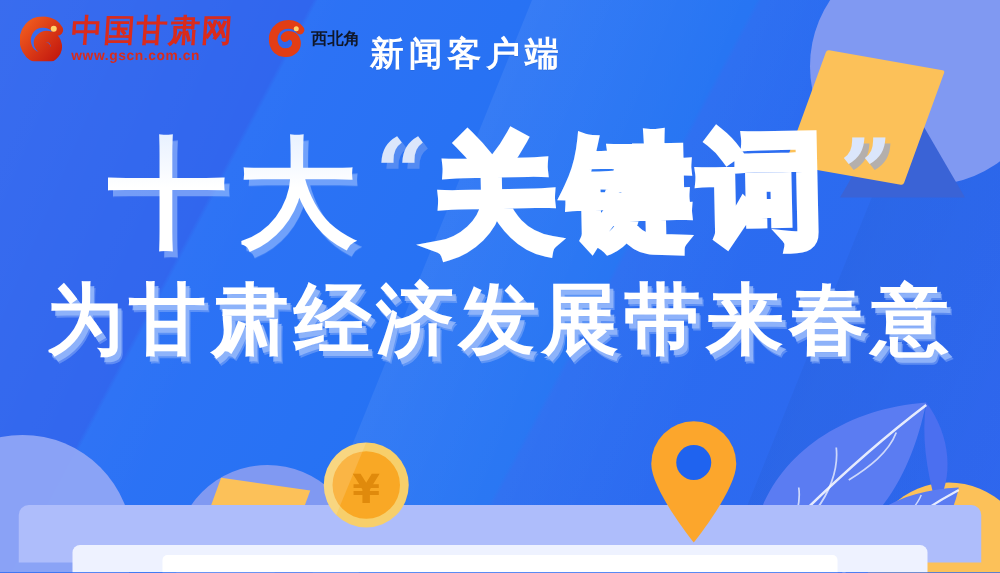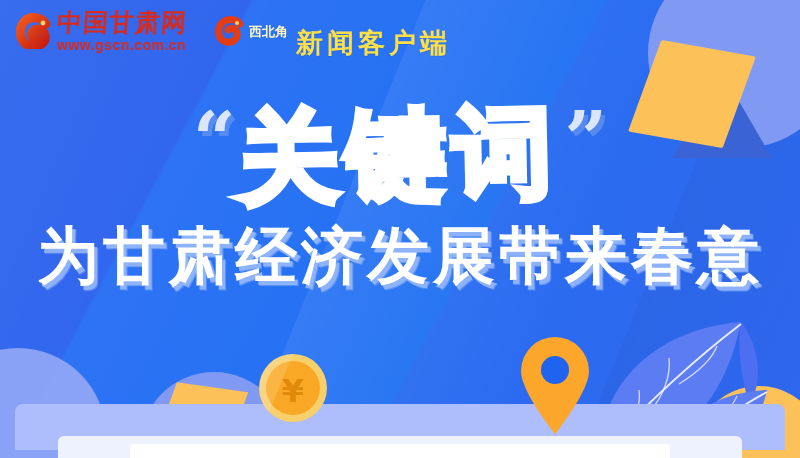--- a/index.html
+++ b/index.html
@@ -36,31 +36,31 @@
   
   .header{position:absolute;left:0;top:0;width:800px;height:62px;display:flex;align-items:center;padding-left:16px;box-sizing:border-box;}
   .logo-mark{width:36px;height:36px;margin-right:5px;flex:0 0 auto;}
   .logo-cn{display:flex;align-items:center;}
   .logo-cn-txt{display:flex;flex-direction:column;line-height:1;}
   .logo-cn-main{
     font-size:25px;font-weight:bold;color:#d92b1c;letter-spacing:1px;
     font-family:"DejaVu Sans","Liberation Sans",sans-serif;
     transform:skewX(-4deg);
   }
-  .logo-cn-url{font-size:14px;color:#d92b1c;letter-spacing:.5px;margin-top:3px;font-weight:bold;}
+  .logo-cn-url{font-size:11px;color:#d92b1c;letter-spacing:.5px;margin-top:3px;font-weight:bold;}
   .logo-gap{width:28px;}
   .logo-nw{display:flex;align-items:center;}
   .nw-mark{width:30px;height:32px;margin-right:4px;flex:0 0 auto;}
   .nw-seal{
-    font-size:13px;color:#fef9c3;font-weight:bold;letter-spacing:0;
+    font-size:13px;color:#0f172a;font-weight:bold;letter-spacing:0;
     font-family:"DejaVu Sans","Liberation Sans",sans-serif;
     margin-right:8px;line-height:1;
   }
   .nw-title{
-    font-size:27px;font-weight:bold;color:#fde047;letter-spacing:4px;
+    font-size:27px;font-weight:bold;color:#ffffff;letter-spacing:4px;
     font-family:"DejaVu Sans","Liberation Sans",sans-serif;
     text-shadow:0 1px 0 rgba(0,0,0,.08);
     margin-top:24px;
   }
 
   
   .shape{position:absolute;}
   .circle-tr{
     right:-38px;top:-42px;width:190px;height:190px;border-radius:50%;
     background:#8099f2;
@@ -236,20 +236,21 @@
       <svg class="nw-mark" viewBox="0 0 30 32">
         <path d="M25 9 C21 3, 11 3, 6 9 C1 16, 4 26, 12 27 C19 28, 23 23, 22 18 C21 13, 15 12, 13 15" fill="none" stroke="#e23d15" stroke-width="7" stroke-linecap="round"></path>
         <circle cx="22" cy="8" r="2" fill="#ffd36a"></circle>
       </svg>
       <div class="nw-seal">西北角</div>
       <div class="nw-title">新闻客户端</div>
     </div>
   </div>
 
   <div class="title-row1">
+    <span class="t-solid">十大</span>
     <span class="quote-open">“</span>
     <span class="t-outline">关键词</span>
     <span class="quote-close">”</span>
   </div>
 
   <div class="title-row2">
     <span class="t-sub">为甘肃经济发展带来春意</span>
   </div>
 
 </div>

